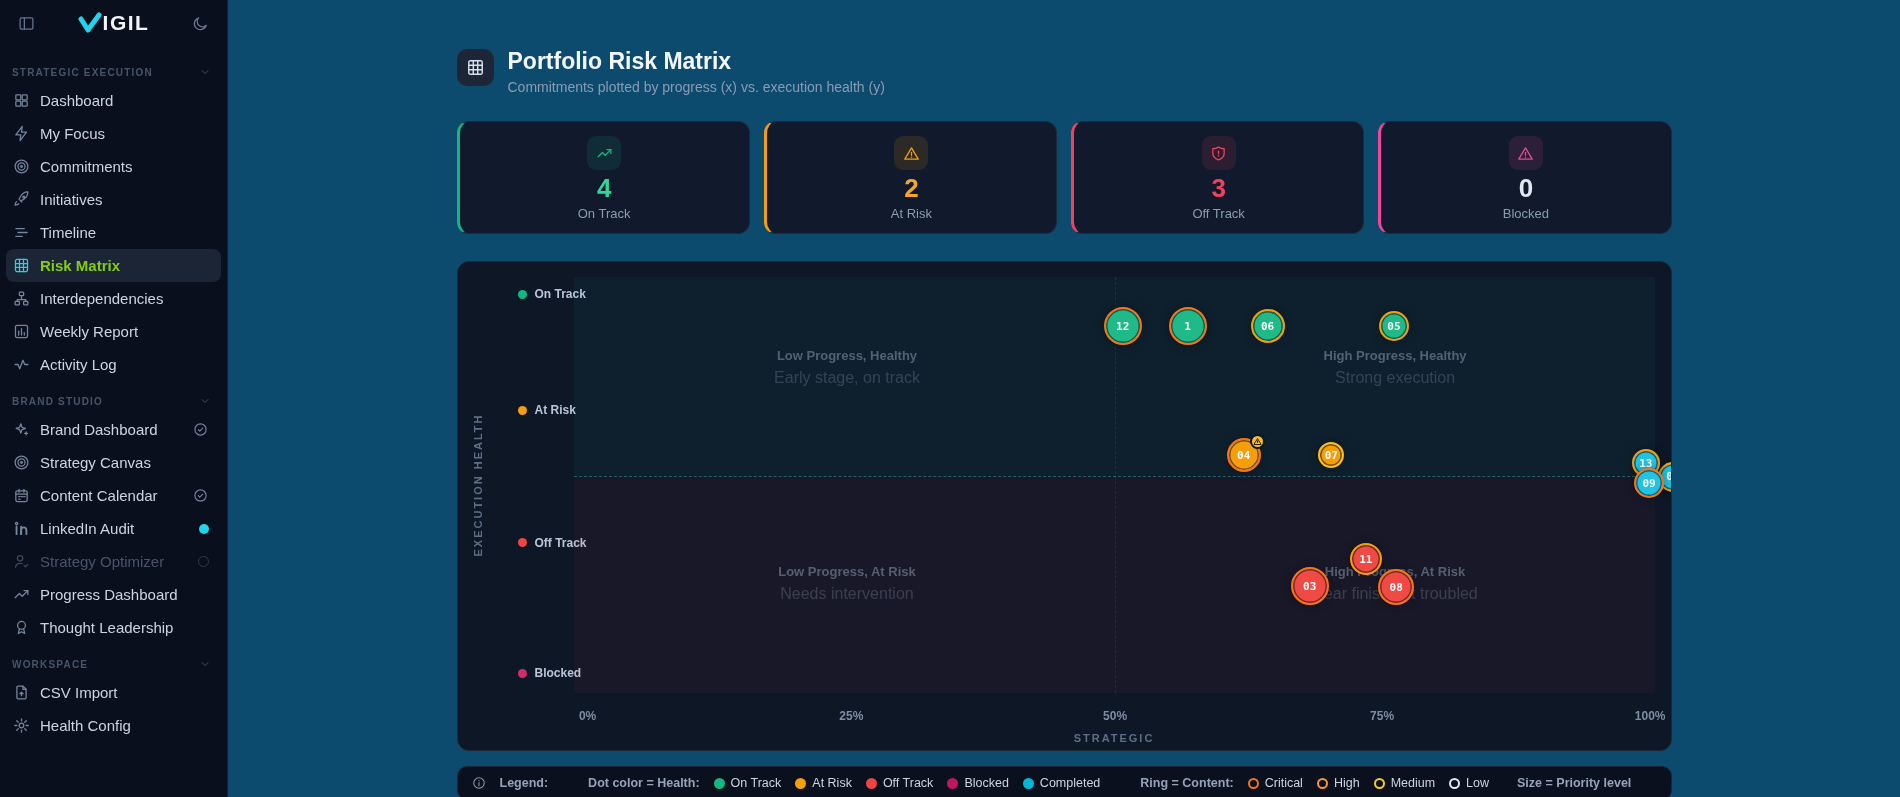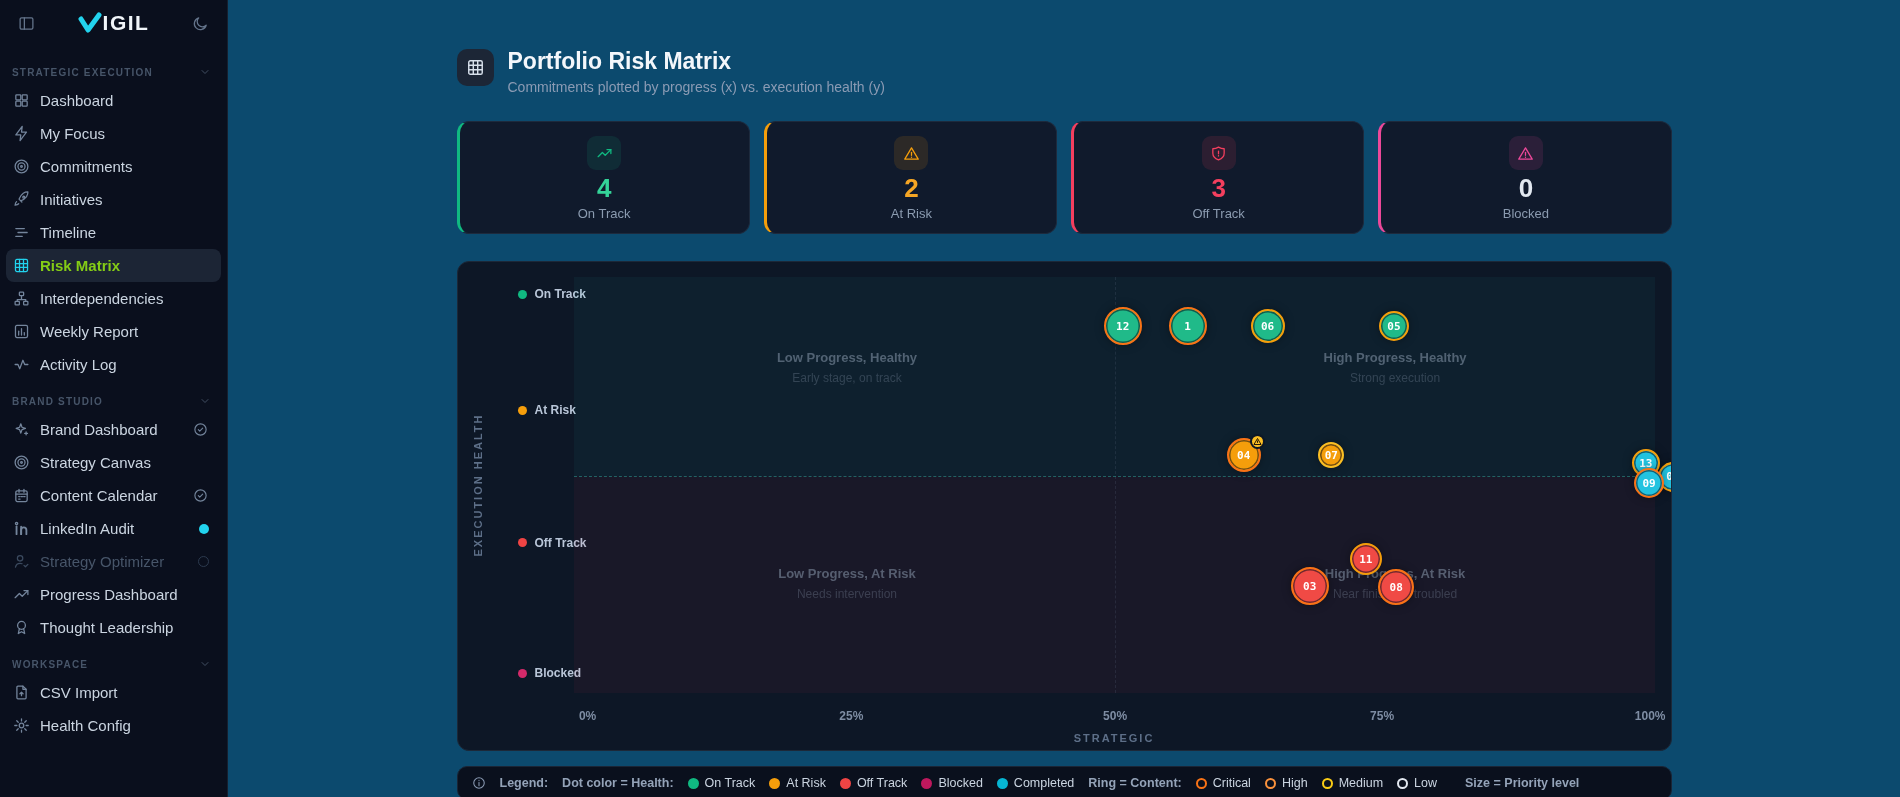--- a/index.html
+++ b/index.html
@@ -62,41 +62,41 @@
     writing-mode:vertical-rl; font-size:11px; font-weight:700; letter-spacing:2px; color:#5d6f88; }
   .row-label { position:absolute; left:60px; transform:translateY(-50%); display:flex;
     align-items:center; gap:8px; font-size:12px; font-weight:600; color:#b9c6d8; white-space:nowrap; }
   .row-dot { width:9px; height:9px; border-radius:50%; }
   .plot { position:absolute; left:116px; right:16px; top:15px; height:416px; }
   .tint { position:absolute; left:0; right:0; pointer-events:none; }
   .midline { position:absolute; left:0; right:0; border-top:1px dashed rgba(45,212,191,.40); }
   .vline { position:absolute; top:0; bottom:0; border-left:1px dashed rgba(100,116,139,.20); }
   .quad { position:absolute; transform:translate(-50%,-50%); text-align:center; pointer-events:none; white-space:nowrap; }
   .quad-title { font-size:13px; font-weight:700; color:rgba(148,163,184,.50); }
-  .quad-sub { font-size:12px; color:rgba(148,163,184,.28); margin-top:6px; }
+  .quad-sub { font-size:16px; color:rgba(148,163,184,.28); margin-top:6px; }
   .bubble { position:absolute; transform:translate(-50%,-50%); border-radius:50%;
     border:2.5px solid var(--ring); display:flex; align-items:center; justify-content:center;
     color:#fff; font-family:"DejaVu Sans Mono", monospace; font-weight:700; font-size:11px;
     box-shadow:inset 0 0 0 1.5px rgba(8,14,26,.55), 0 0 10px rgba(0,0,0,.35); cursor:pointer; }
   .bubble-badge { position:absolute; top:-6px; right:-6px; width:15px; height:15px; border-radius:50%;
     background:#fbbf24; border:2px solid #0d1726; display:flex; align-items:center; justify-content:center; }
   .bubble-badge svg { width:9px; height:9px; }
   .x-axis { position:absolute; left:116px; right:16px; top:447px; height:14px; }
   .x-tick { position:absolute; transform:translateX(-50%); font-size:12px; font-weight:600; color:#7e8da3; }
   .x-axis-title { position:absolute; left:116px; right:16px; top:470px; text-align:center;
     font-size:11px; font-weight:700; letter-spacing:2px; color:#5d6f88; }
 
   
   .legend { margin-top:15px; height:34px; background:#0a101d; border:1px solid #1a2536;
     border-radius:10px; display:flex; align-items:center; padding:0 14px; gap:14px;
     font-size:12.5px; color:#cbd5e1; white-space:nowrap; }
   .lg-info { color:#8b9bb4; display:flex; }
   .lg-info .icn { width:14px; height:14px; }
   .lg-title, .lg-head, .lg-size { color:#94a3b8; font-weight:700;text-align:center; }
-  .lg-head { margin-left:0; }
+  .lg-head { margin-left:26px; }
   .lg-size { margin-left:14px; }
   .lg-item { display:flex; align-items:center; gap:6px; }
   .lg-dot { width:11px; height:11px; border-radius:50%; }
   .lg-ring { width:11px; height:11px; border-radius:50%; border:2px solid; }
 </style>
 </head>
 <body>
 
 <div class="app">
   <aside class="sidebar">

